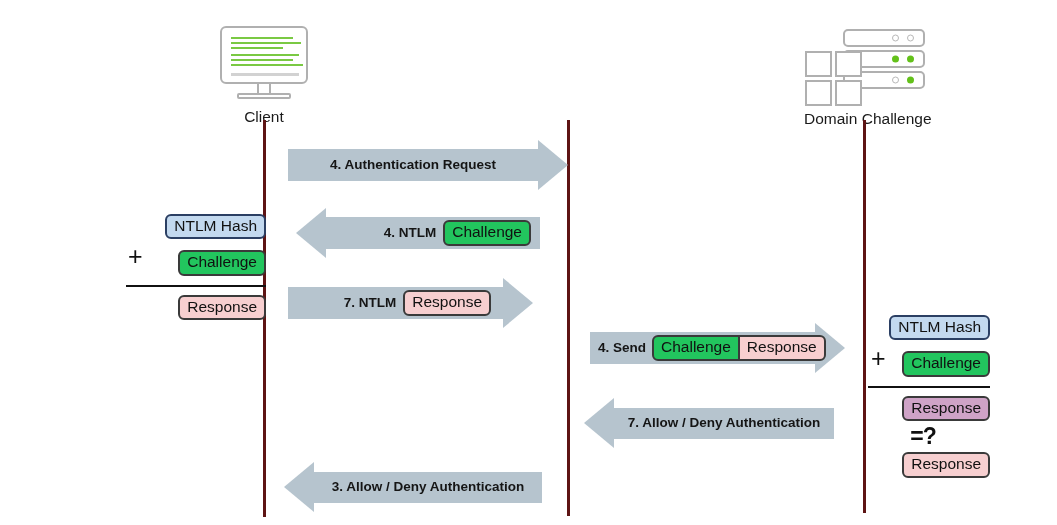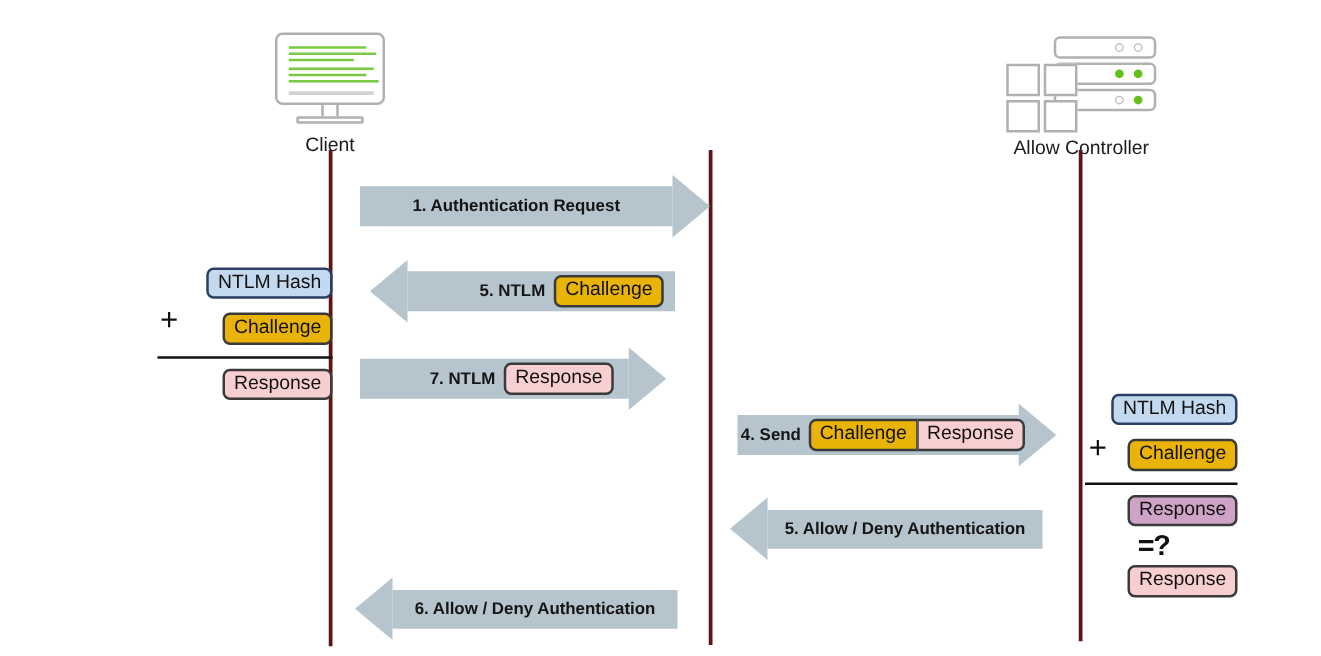--- a/index.html
+++ b/index.html
@@ -173,21 +173,21 @@
     font-size: 15.5px;
     color: #111111;
     border: 2.2px solid #3a3a3a;
     border-radius: 6px;
     padding: 2px 7px 3px 7px;
     line-height: 1.05;
     white-space: nowrap;
     box-sizing: border-box;
   }
   .badge.blue   { background: #c3d9ef; border-color: #2b3f63; }
-  .badge.green  { background: #eab308; border-color: #3a3a3a; }
+  .badge.green  { background: #22c55e; border-color: #3a3a3a; }
   .badge.pink   { background: #f7cfd0; border-color: #3a3a3a; }
   .badge.purple { background: #cfa3c7; border-color: #3a3a3a; }
 
   .badge.joined-left {
     border-top-right-radius: 0;
     border-bottom-right-radius: 0;
     border-right-width: 1.1px;
   }
   .badge.joined-right {
     border-top-left-radius: 0;
@@ -264,67 +264,67 @@
             <span class="led on b"></span>
         </div>
       </div>
       <div class="dc-grid">
         <div class="dc-cell" style="left:0px;  top:0px;"></div>
         <div class="dc-cell" style="left:30px; top:0px;"></div>
         <div class="dc-cell" style="left:0px;  top:29px;"></div>
         <div class="dc-cell" style="left:30px; top:29px;"></div>
       </div>
     </div>
-    <div class="actor-label" style="margin-top:16px;">Allow Controller</div>
+    <div class="actor-label" style="margin-top:16px;">Domain Challenge</div>
   </div>
   <div class="lifeline" style="left:863px; top:120px; height:393px;"></div>
 
   <div class="arrow" style="left:288px; top:140px;">
     <div class="arrow-body" style="width:250px; height:32px; justify-content:center;">
-      <span class="arrow-text">1. Authentication Request</span>
+      <span class="arrow-text">4. Authentication Request</span>
     </div>
     <div class="arrow-head right"></div>
   </div>
 
   <div class="arrow" style="left:296px; top:208px;">
     <div class="arrow-head left"></div>
     <div class="arrow-body" style="width:214px; height:32px; justify-content:flex-end; padding-right:9px;">
-      <span class="arrow-text" style="margin-right:7px;">5. NTLM</span>
+      <span class="arrow-text" style="margin-right:7px;">4. NTLM</span>
       <span class="badge green">Challenge</span>
     </div>
   </div>
 
   <div class="arrow" style="left:288px; top:278px;">
     <div class="arrow-body" style="width:215px; height:32px; justify-content:flex-end; padding-right:12px;">
       <span class="arrow-text" style="margin-right:7px;">7. NTLM</span>
       <span class="badge pink">Response</span>
     </div>
     <div class="arrow-head right"></div>
   </div>
 
   <div class="arrow" style="left:590px; top:323px;">
-    <div class="arrow-body" style="width:225px; height:32px; justify-content:center; padding-left:8px;">
+    <div class="arrow-body" style="width:225px; height:32px; justify-content:space-between; padding-left:8px;">
       <span class="arrow-text" style="margin-right:6px;">4. Send</span>
       <span class="badge green joined-left">Challenge</span>
       <span class="badge pink joined-right">Response</span>
     </div>
     <div class="arrow-head right"></div>
   </div>
 
   <div class="arrow" style="left:584px; top:398px;">
     <div class="arrow-head left"></div>
     <div class="arrow-body" style="width:220px; height:31px; justify-content:center;">
-      <span class="arrow-text">5. Allow / Deny Authentication</span>
+      <span class="arrow-text">7. Allow / Deny Authentication</span>
     </div>
   </div>
 
   <div class="arrow" style="left:284px; top:462px;">
     <div class="arrow-head left"></div>
     <div class="arrow-body" style="width:228px; height:31px; justify-content:center;">
-      <span class="arrow-text">6. Allow / Deny Authentication</span>
+      <span class="arrow-text">3. Allow / Deny Authentication</span>
     </div>
   </div>
 
   <div class="equation" style="left:126px; top:214px; width:140px;">
     <span class="eq-plus" style="left:2px; top:30px;">+</span>
 
     <div class="eq-row">
       <span class="badge blue">NTLM Hash</span>
     </div>
 

